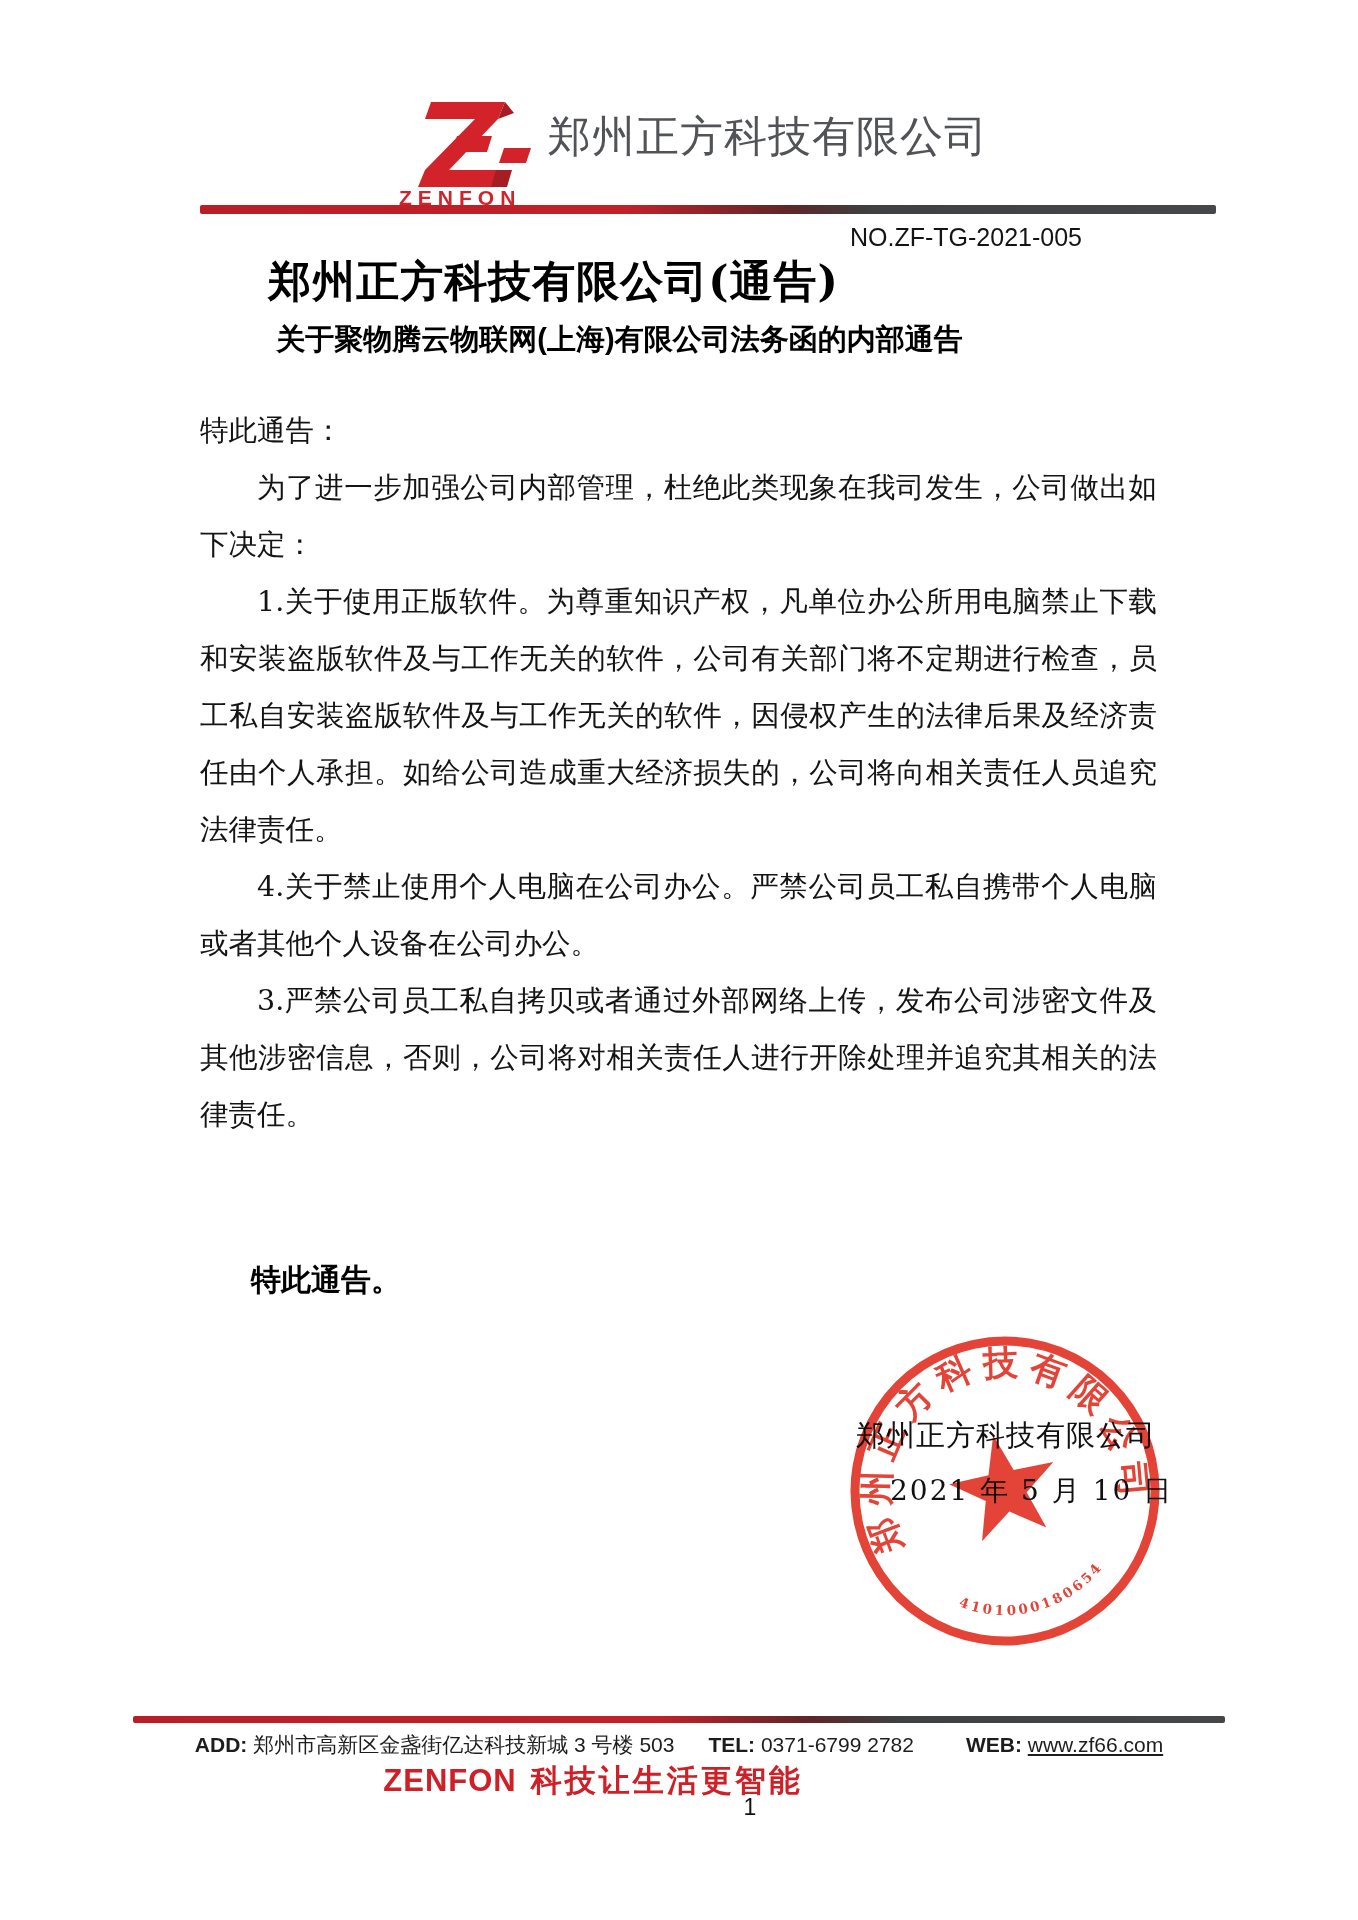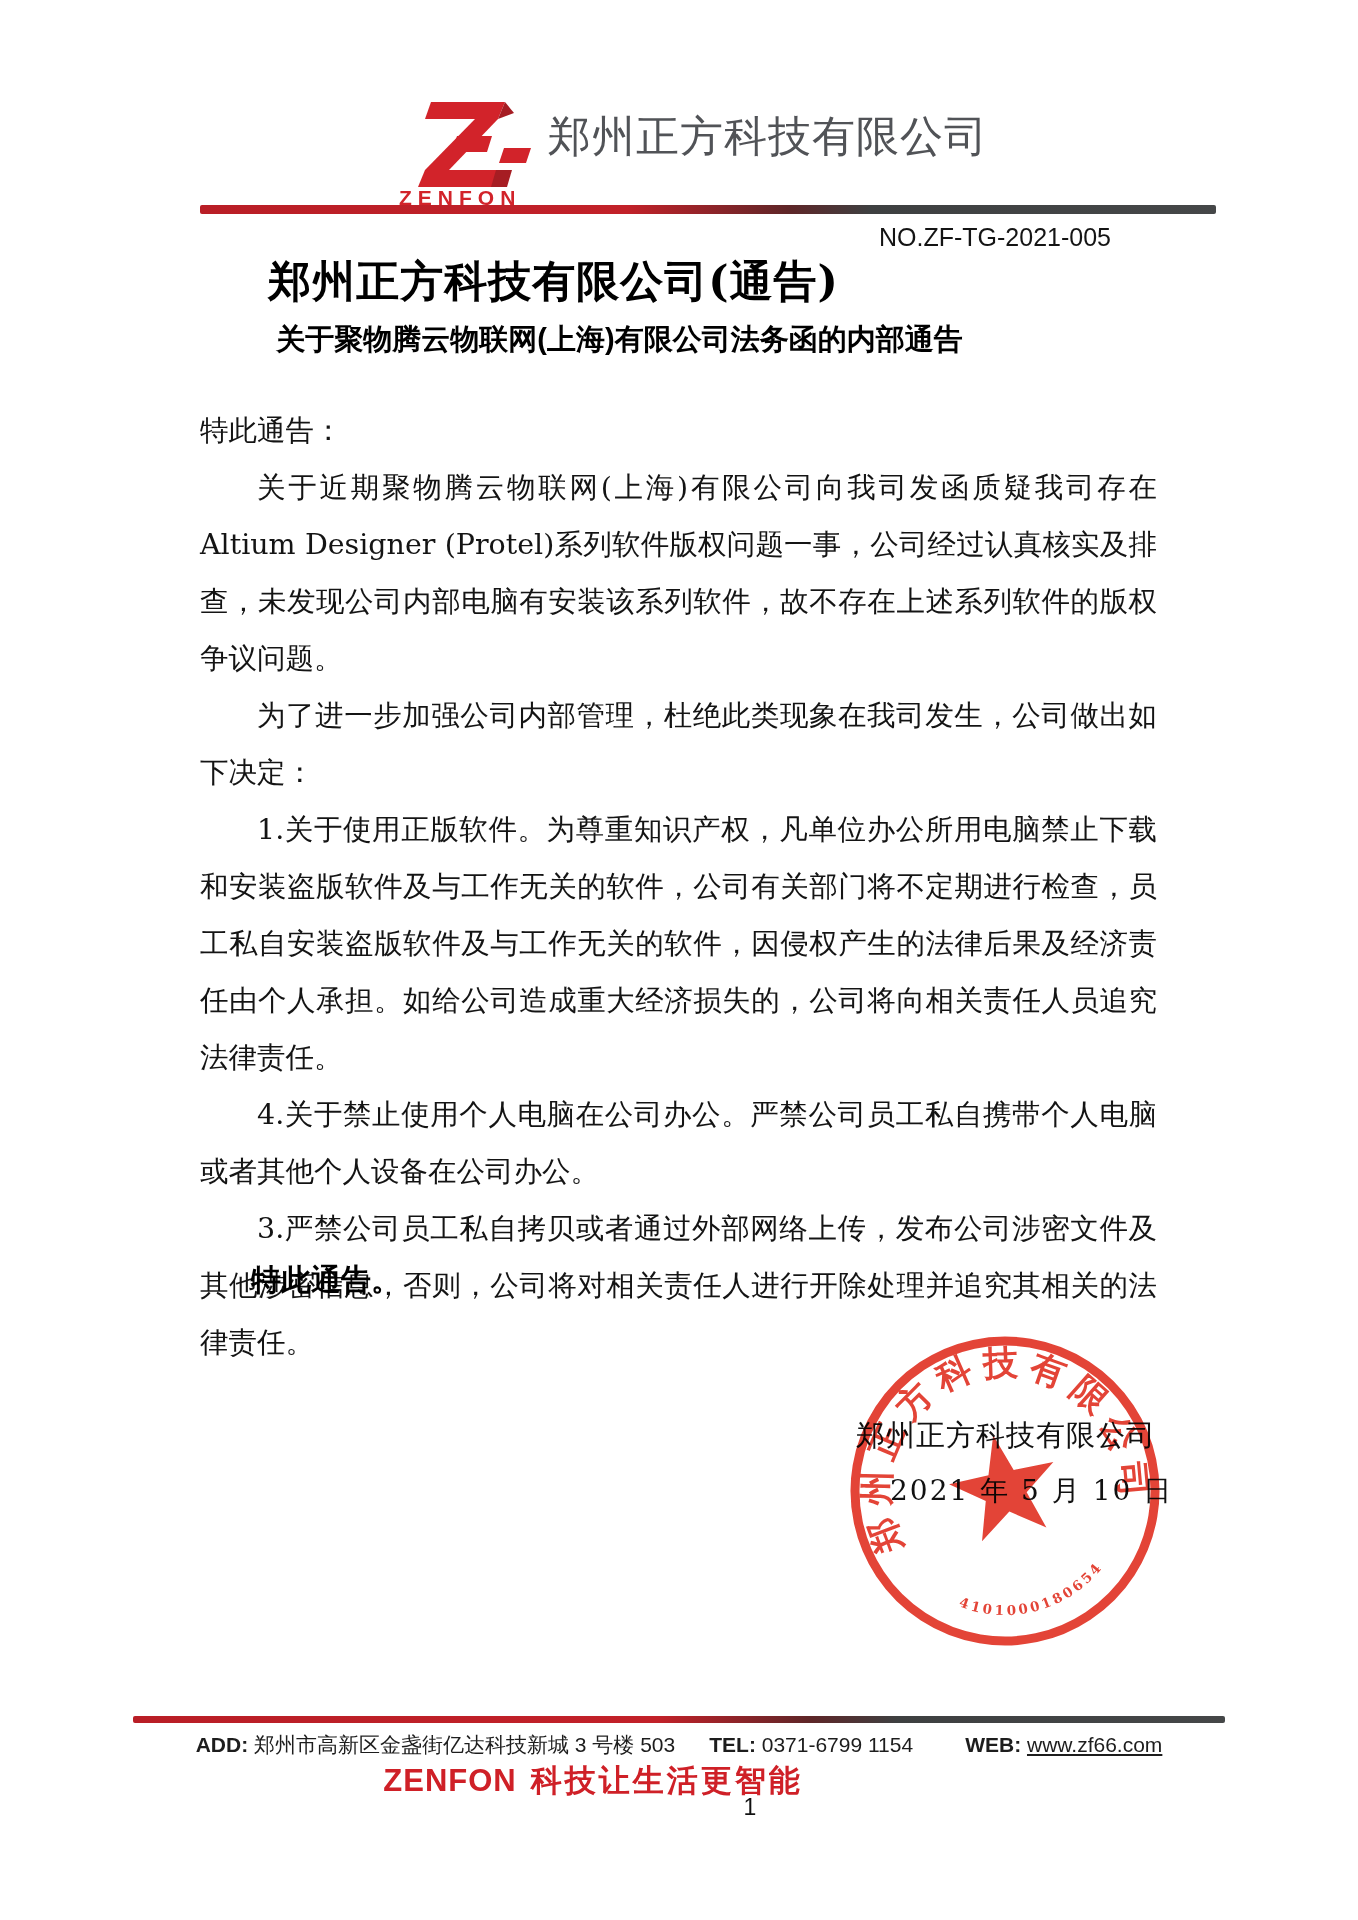--- a/index.html
+++ b/index.html
@@ -20,21 +20,21 @@
     position:absolute;left:548px;top:108px;
     font-family:"Liberation Sans",sans-serif;font-weight:400;
     font-size:43px;letter-spacing:1px;color:#515357;white-space:nowrap;
   }
   .header-bar{
     position:absolute;left:200px;top:205px;width:1016px;height:9px;
     background:linear-gradient(90deg,#b91e26 0%,#c22129 42%,#5e2628 58%,#3e4041 66%,#454748 100%);
     border-radius:2px;
   }
   .doc-no{
-    position:absolute;left:850px;top:223px;width:290px;text-align:center;
+    position:absolute;left:850px;top:223px;width:290px;text-align:left;
     font-family:"Liberation Sans",sans-serif;font-size:25px;color:#141414;
   }
   
   .title{
     position:absolute;left:0;top:253px;width:1107px;text-align:center;
     font-size:43px;font-weight:700;letter-spacing:1px;color:#000;
   }
   .subtitle{
     position:absolute;left:0;top:320px;width:1239px;text-align:center;
     font-family:"Liberation Sans",sans-serif;
@@ -110,21 +110,20 @@
   <div class="company-name">郑州正方科技有限公司</div>
   <div class="header-bar"></div>
 
   <div class="doc-no">NO.ZF-TG-2021-005</div>
 
   <div class="title">郑州正方科技有限公司(通告)</div>
   <div class="subtitle">关于聚物腾云物联网(上海)有限公司法务函的内部通告</div>
 
   <div class="body-text">
     <p class="salutation">特此通告：</p>
-    <p>关于近期聚物腾云物联网(上海)有限公司向我司发函质疑我司存在Altium Designer  (Protel)系列软件版权问题一事，公司经过认真核实及排查，未发现公司内部电脑有安装该系列软件，故不存在上述系列软件的版权争议问题。</p>
     <p>为了进一步加强公司内部管理，杜绝此类现象在我司发生，公司做出如下决定：</p>
     <p>1.关于使用正版软件。为尊重知识产权，凡单位办公所用电脑禁止下载和安装盗版软件及与工作无关的软件，公司有关部门将不定期进行检查，员工私自安装盗版软件及与工作无关的软件，因侵权产生的法律后果及经济责任由个人承担。如给公司造成重大经济损失的，公司将向相关责任人员追究法律责任。</p>
     <p>4.关于禁止使用个人电脑在公司办公。严禁公司员工私自携带个人电脑或者其他个人设备在公司办公。</p>
     <p>3.严禁公司员工私自拷贝或者通过外部网络上传，发布公司涉密文件及其他涉密信息，否则，公司将对相关责任人进行开除处理并追究其相关的法律责任。</p>
   </div>
 
   <div class="closing">特此通告。</div>
 
   <div class="signature-company">郑州正方科技有限公司</div>
   <div class="signature-date">2021 年 5 月 10 日</div>
@@ -140,21 +139,21 @@
       <textPath href="#seal-top-arc" startOffset="0" textLength="430" lengthAdjust="spacing">郑州正方科技有限公司</textPath>
     </text>
     <text font-size="13.5" font-weight="bold" fill="#e23a2c" letter-spacing="3">
       <textPath href="#seal-bottom-arc" startOffset="2">4101000180654</textPath>
     </text>
   </svg>
 
   <div class="footer-bar"></div>
 
   <div class="footer-info">
-    <span class="grp add-group"><span class="lbl">ADD:</span> <span>郑州市高新区金盏街亿达科技新城 3 号楼 503</span></span><span class="grp tel-group"><span class="lbl">TEL:</span> <span>0371-6799 1154</span></span><span class="grp web-group"><span class="lbl">WEB:</span> <span class="web-value">www.zf66.com</span></span>
+    <span class="grp add-group"><span class="lbl">ADD:</span> <span>郑州市高新区金盏街亿达科技新城 3 号楼 503</span></span><span class="grp tel-group"><span class="lbl">TEL:</span> <span>0371-6799 2782</span></span><span class="grp web-group"><span class="lbl">WEB:</span> <span class="web-value">www.zf66.com</span></span>
   </div>
 
   <div class="slogan">
     <span>ZENFON</span><span class="slogan-cn">科技让生活更智能</span>
   </div>
 
   <div class="page-number">1</div>
 
 </div>
 

